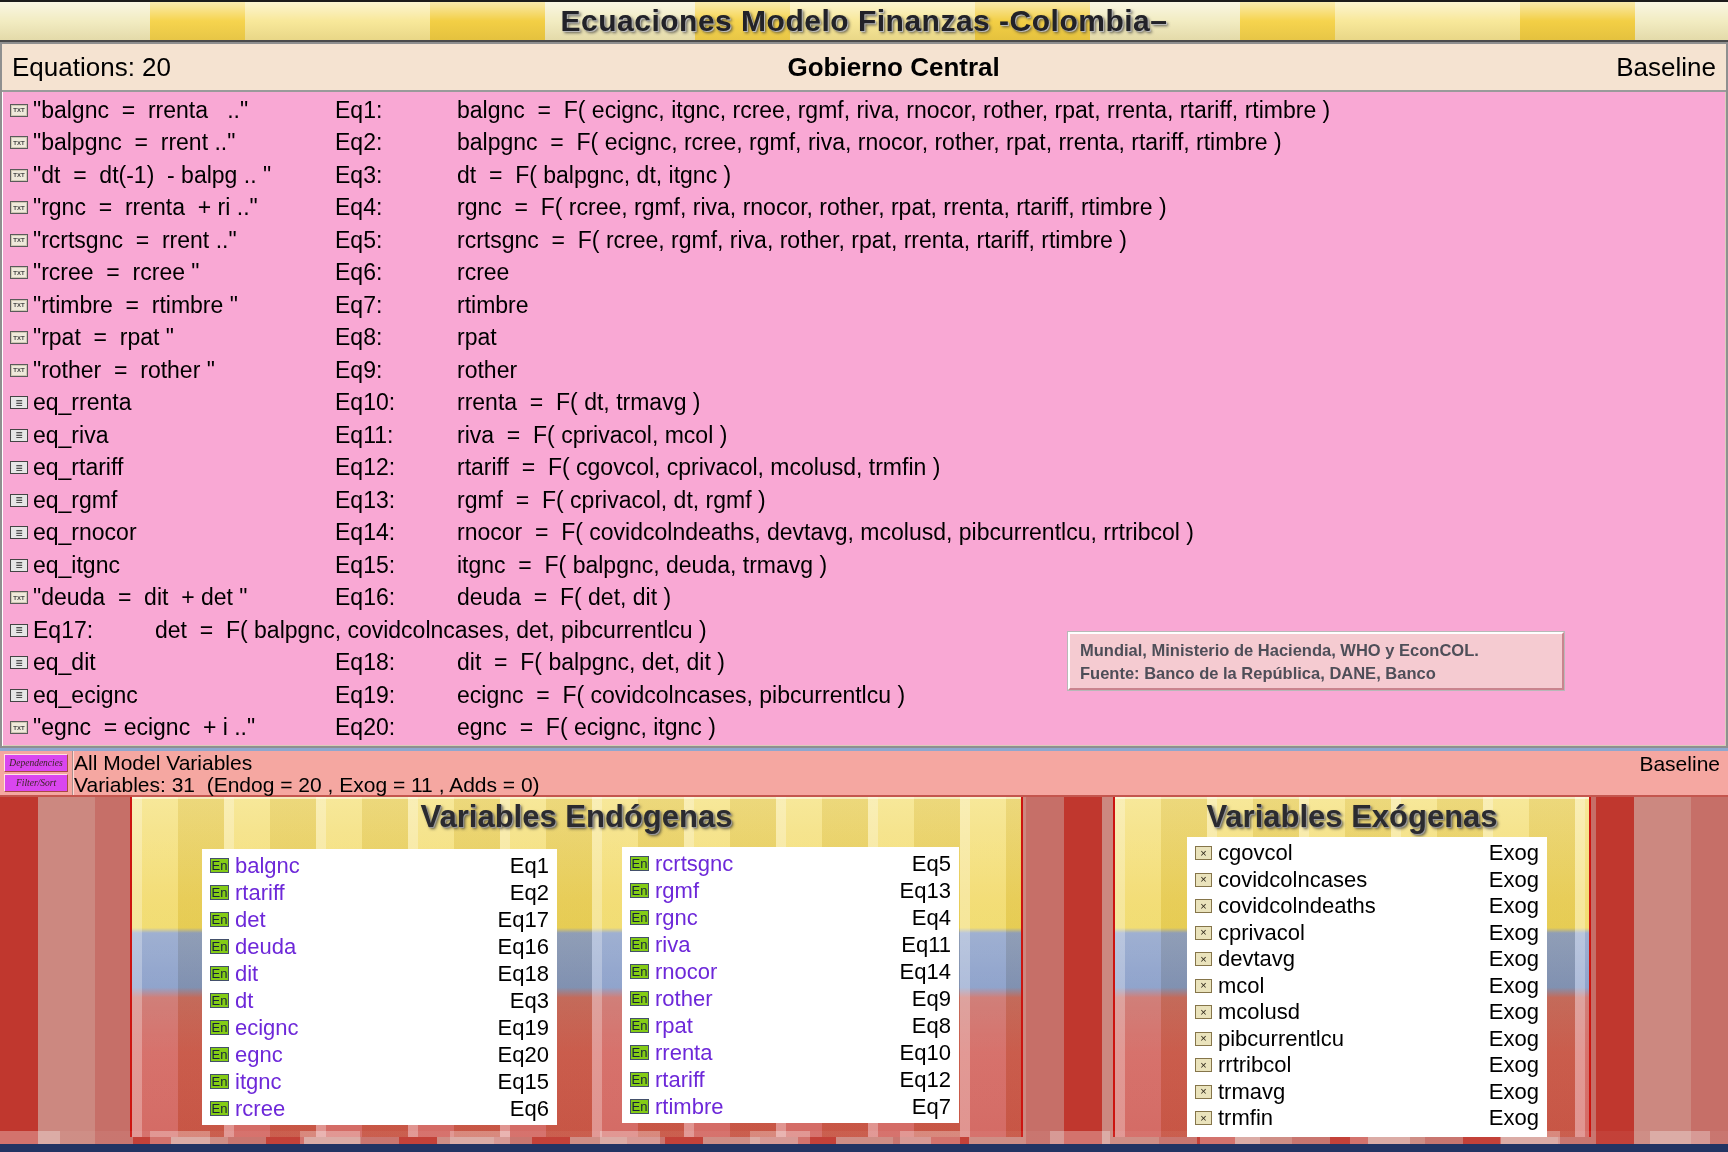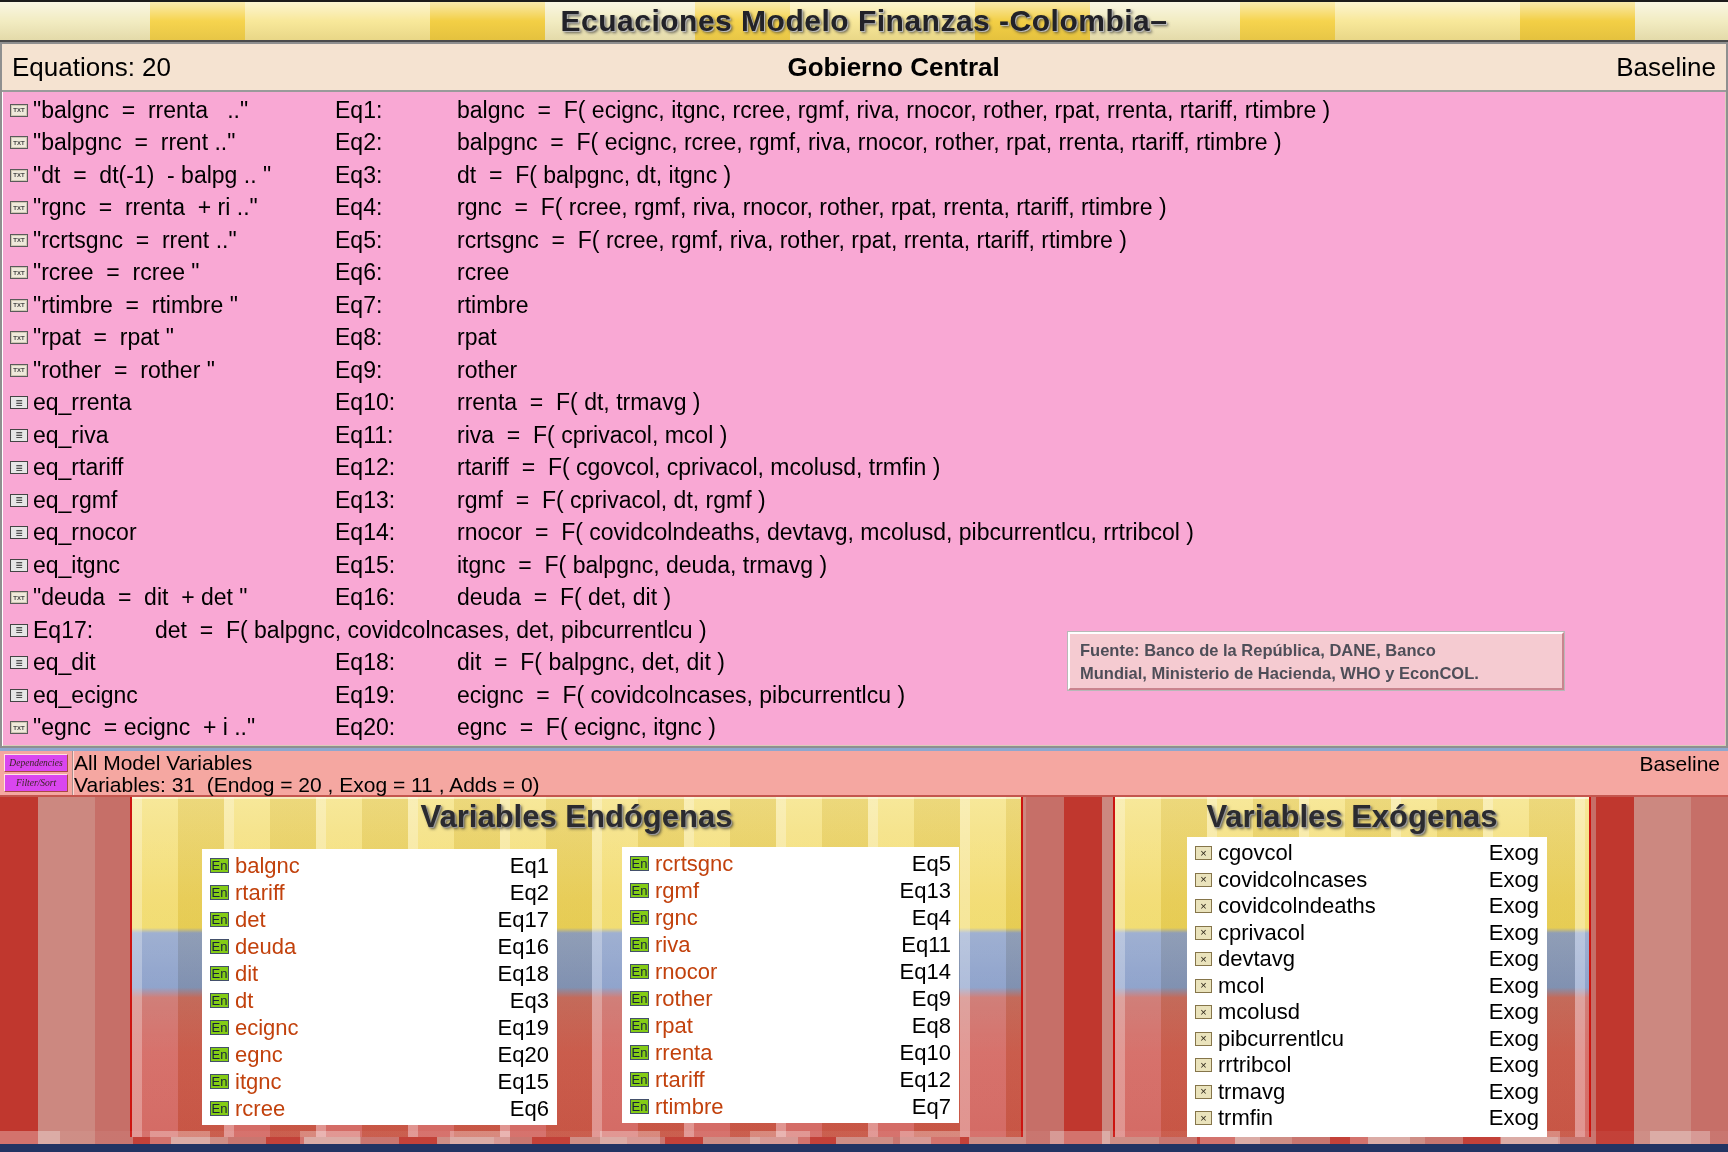--- a/index.html
+++ b/index.html
@@ -96,21 +96,21 @@
     position:absolute; left:0; top:2px; width:100%; text-align:center;
     font-size:31px; font-weight:bold; color:#2b2b30;
     text-shadow:1px 1px 0 #9a9a9a, 2px 2px 3px rgba(50,50,50,0.75);
   }
   .white-list{position:absolute; background:#ffffff; box-sizing:border-box; padding:3px 8px;}
   #endo-list-1{left:70px;  top:52px; width:355px; height:276px;}
   #endo-list-2{left:490px; top:50px; width:337px; height:276px;}
   #exo-list   {left:72px;  top:40px; width:360px; height:300px;}
   .var-row{display:flex; align-items:center; height:27px; font-size:22px; white-space:pre;}
   #exo-list .var-row{height:26.5px;}
-  .var-name{color:#c2410c; cursor:pointer;}
+  .var-name{color:#6d28d9; cursor:pointer;}
   .exo-name{color:#000; cursor:pointer;}
   .var-eq{margin-left:auto; color:#000;}
 </style>
 </head>
 <body>
 
 <div id="screen">
 
   <div id="title-band">
     <span class="t">Ecuaciones Modelo Finanzas  -Colombia–</span>
@@ -138,22 +138,22 @@
         <div class="eq-row"><span class="icon-box eq-icon">≡</span><span class="eq-name">eq_rgmf</span><span class="eq-num">Eq13:</span><span class="eq-formula">rgmf  =  F( cprivacol, dt, rgmf )</span></div>
         <div class="eq-row"><span class="icon-box eq-icon">≡</span><span class="eq-name">eq_rnocor</span><span class="eq-num">Eq14:</span><span class="eq-formula">rnocor  =  F( covidcolndeaths, devtavg, mcolusd, pibcurrentlcu, rrtribcol )</span></div>
         <div class="eq-row"><span class="icon-box eq-icon">≡</span><span class="eq-name">eq_itgnc</span><span class="eq-num">Eq15:</span><span class="eq-formula">itgnc  =  F( balpgnc, deuda, trmavg )</span></div>
         <div class="eq-row"><span class="icon-box txt-icon">TXT</span><span class="eq-name">"deuda  =  dit  + det "</span><span class="eq-num">Eq16:</span><span class="eq-formula">deuda  =  F( det, dit )</span></div>
         <div class="eq-row"><span class="icon-box eq-icon">≡</span><span class="eq-num">Eq17:</span><span class="eq-formula">det  =  F( balpgnc, covidcolncases, det, pibcurrentlcu )</span></div>
         <div class="eq-row"><span class="icon-box eq-icon">≡</span><span class="eq-name">eq_dit</span><span class="eq-num">Eq18:</span><span class="eq-formula">dit  =  F( balpgnc, det, dit )</span></div>
         <div class="eq-row"><span class="icon-box eq-icon">≡</span><span class="eq-name">eq_ecignc</span><span class="eq-num">Eq19:</span><span class="eq-formula">ecignc  =  F( covidcolncases, pibcurrentlcu )</span></div>
         <div class="eq-row"><span class="icon-box txt-icon">TXT</span><span class="eq-name">"egnc  = ecignc  + i .."</span><span class="eq-num">Eq20:</span><span class="eq-formula">egnc  =  F( ecignc, itgnc )</span></div>
       </div>
     <div id="source-note">
+      <span>Mundial, Ministerio de Hacienda, WHO y EconCOL.</span>
       <span>Fuente: Banco de la República, DANE, Banco</span>
-      <span>Mundial, Ministerio de Hacienda, WHO y EconCOL.</span>
     </div>
   </div>
 
   <div id="var-bar">
     <div id="var-bar-buttons">
       <div class="bar-btn">Dependencies</div>
       <div class="bar-btn">Filter/Sort</div>
     </div>
     <div id="var-bar-text">
       <div>All Model Variables</div>

